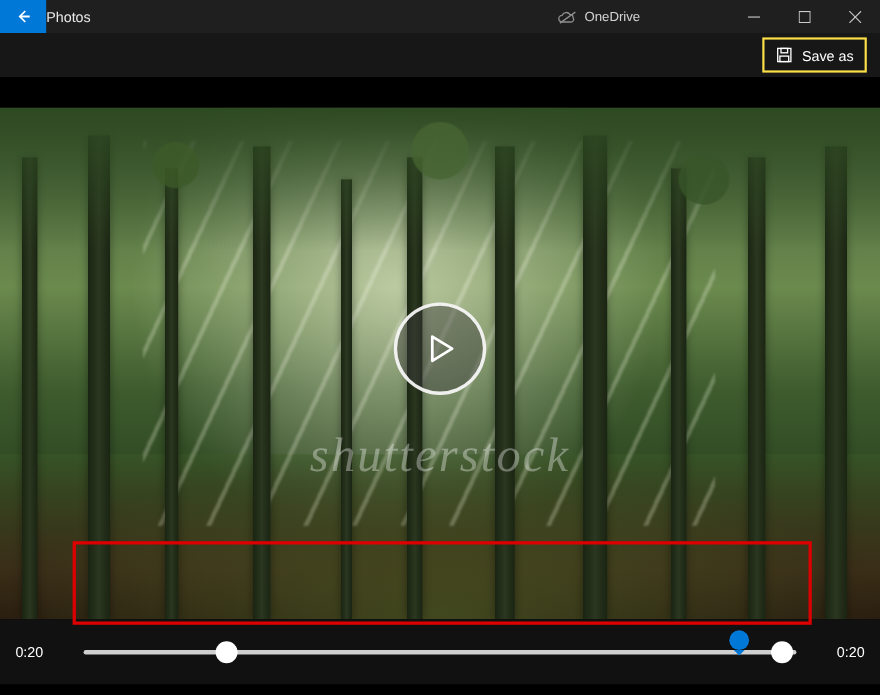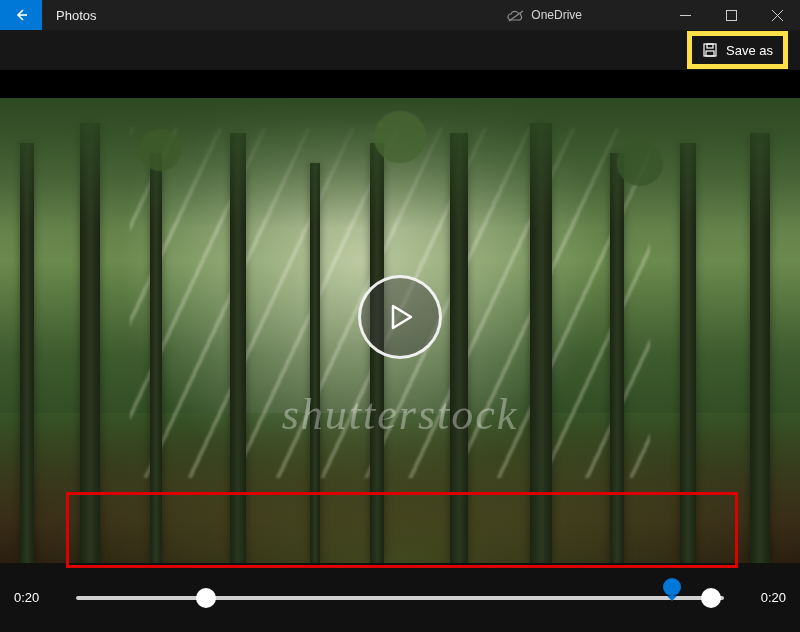--- a/index.html
+++ b/index.html
@@ -20,21 +20,20 @@
   }
   .back-btn {
     width: 42px;
     height: 30px;
     background: #0078d7;
     display: flex;
     align-items: center;
     justify-content: center;
   }
   .app-title {
-    margin-left: 14px;
     font-size: 13px;
     opacity: 0.9;
     flex: 1;
   }
   .onedrive {
     display: flex;
     align-items: flex-end;
     font-size: 12px;
     gap: 6px;
     opacity: 0.8;
@@ -57,21 +56,21 @@
     gap: 6px;
   }
   .tool-btn {
     display: flex;
     align-items: center;
     gap: 8px;
     font-size: 13px;
     padding: 6px 10px;
   }
   .highlight-red {
-    border: 5px solid #fde047;
+    border: 2px solid #fde047;
   }
   .video-area {
     position: relative;
     width: 800px;
     height: 493px;
     background: #000;
   }
   .frame {
     position: absolute;
     left: 0;
@@ -145,21 +144,21 @@
     position: absolute;
     left: 66px;
     bottom: -5px;
     width: 672px;
     height: 76px;
     border: 3px solid #d00;
     z-index: 5;
     pointer-events: none;
   }
   .controls {
-    height: 69px;
+    height: 59px;
     background: #111;
     display: flex;
     align-items: center;
     padding: 0 14px;
     position: relative;
   }
   .time {
     font-size: 13px;
     width: 52px;
   }

